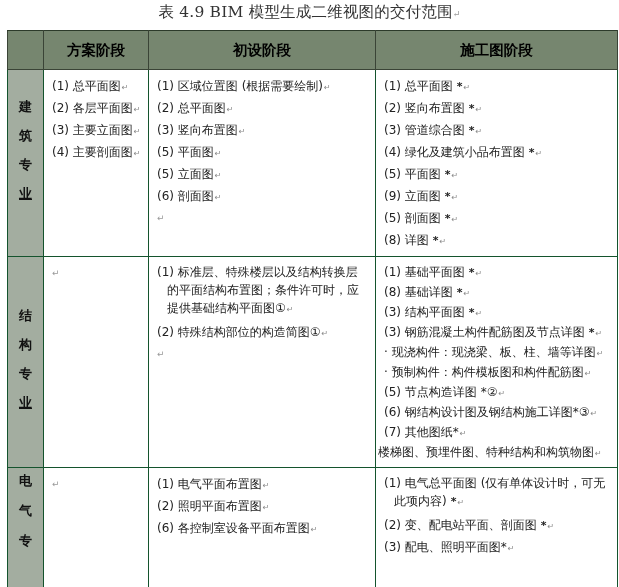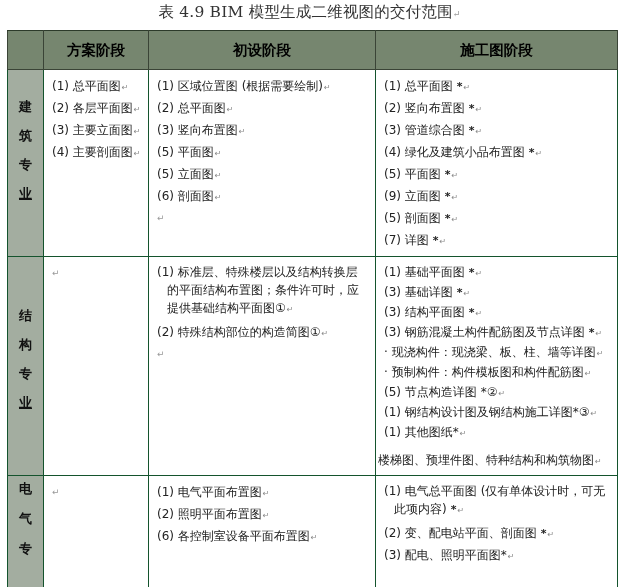--- a/index.html
+++ b/index.html
@@ -76,21 +76,21 @@
     </td>
     <td>
       <div class="list">
         <div class="item"><span>(1) 总平面图</span><span class="star">*</span><span class="ret">↵</span></div>
         <div class="item"><span>(2) 竖向布置图</span><span class="star">*</span><span class="ret">↵</span></div>
         <div class="item"><span>(3) 管道综合图</span><span class="star">*</span><span class="ret">↵</span></div>
         <div class="item"><span>(4) 绿化及建筑小品布置图</span><span class="star">*</span><span class="ret">↵</span></div>
         <div class="item"><span>(5) 平面图</span><span class="star">*</span><span class="ret">↵</span></div>
         <div class="item"><span>(9) 立面图</span><span class="star">*</span><span class="ret">↵</span></div>
         <div class="item"><span>(5) 剖面图</span><span class="star">*</span><span class="ret">↵</span></div>
-        <div class="item"><span>(7) 详图</span><span class="star">*</span><span class="ret">↵</span></div>
+        <div class="item"><span>(8) 详图</span><span class="star">*</span><span class="ret">↵</span></div>
       </div>
     </td>
   </tr>
 
   <tr style="height:208px">
     <td class="discipline">
       <div class="chars" style="padding-top:52px; gap:16px;">
         <span class="ch">结</span>
         <span class="ch">构</span>
         <span class="ch">专</span>
@@ -105,29 +105,29 @@
     <td>
       <div class="list">
         <div class="item wrap"><span>(1) 标准层、特殊楼层以及结构转换层的平面结构布置图；条件许可时，应提供基础结构平面图①</span><span class="ret">↵</span></div>
         <div class="item"><span>(2) 特殊结构部位的构造简图①</span><span class="ret">↵</span></div>
         <span class="empty-mark">↵</span>
       </div>
     </td>
     <td>
       <div class="list" style="line-height:18px;">
         <div class="item"><span>(1) 基础平面图</span><span class="star">*</span><span class="ret">↵</span></div>
-        <div class="item"><span>(3) 基础详图</span><span class="star">*</span><span class="ret">↵</span></div>
+        <div class="item"><span>(8) 基础详图</span><span class="star">*</span><span class="ret">↵</span></div>
         <div class="item"><span>(3) 结构平面图</span><span class="star">*</span><span class="ret">↵</span></div>
         <div class="item"><span>(3) 钢筋混凝土构件配筋图及节点详图</span><span class="star">*</span><span class="ret">↵</span></div>
         <div class="item"><span>· 现浇构件：现浇梁、板、柱、墙等详图</span><span class="ret">↵</span></div>
         <div class="item"><span>· 预制构件：构件模板图和构件配筋图</span><span class="ret">↵</span></div>
         <div class="item"><span>(5) 节点构造详图 *②</span><span class="ret">↵</span></div>
-        <div class="item"><span>(1) 钢结构设计图及钢结构施工详图*③</span><span class="ret">↵</span></div>
-        <div class="item"><span>(1) 其他图纸*</span><span class="ret">↵</span></div>
-        <div class="item" style="margin-left:-6px;margin-top:8px;"><span>楼梯图、预埋件图、特种结构和构筑物图</span><span class="ret">↵</span></div>
+        <div class="item"><span>(6) 钢结构设计图及钢结构施工详图*③</span><span class="ret">↵</span></div>
+        <div class="item"><span>(7) 其他图纸*</span><span class="ret">↵</span></div>
+        <div class="item" style="margin-left:-6px;"><span>楼梯图、预埋件图、特种结构和构筑物图</span><span class="ret">↵</span></div>
       </div>
     </td>
   </tr>
 
   <tr style="height:135px">
     <td class="discipline">
       <div class="chars" style="padding-top:6px; gap:17px;">
         <span class="ch">电</span>
         <span class="ch">气</span>
         <span class="ch">专</span>

